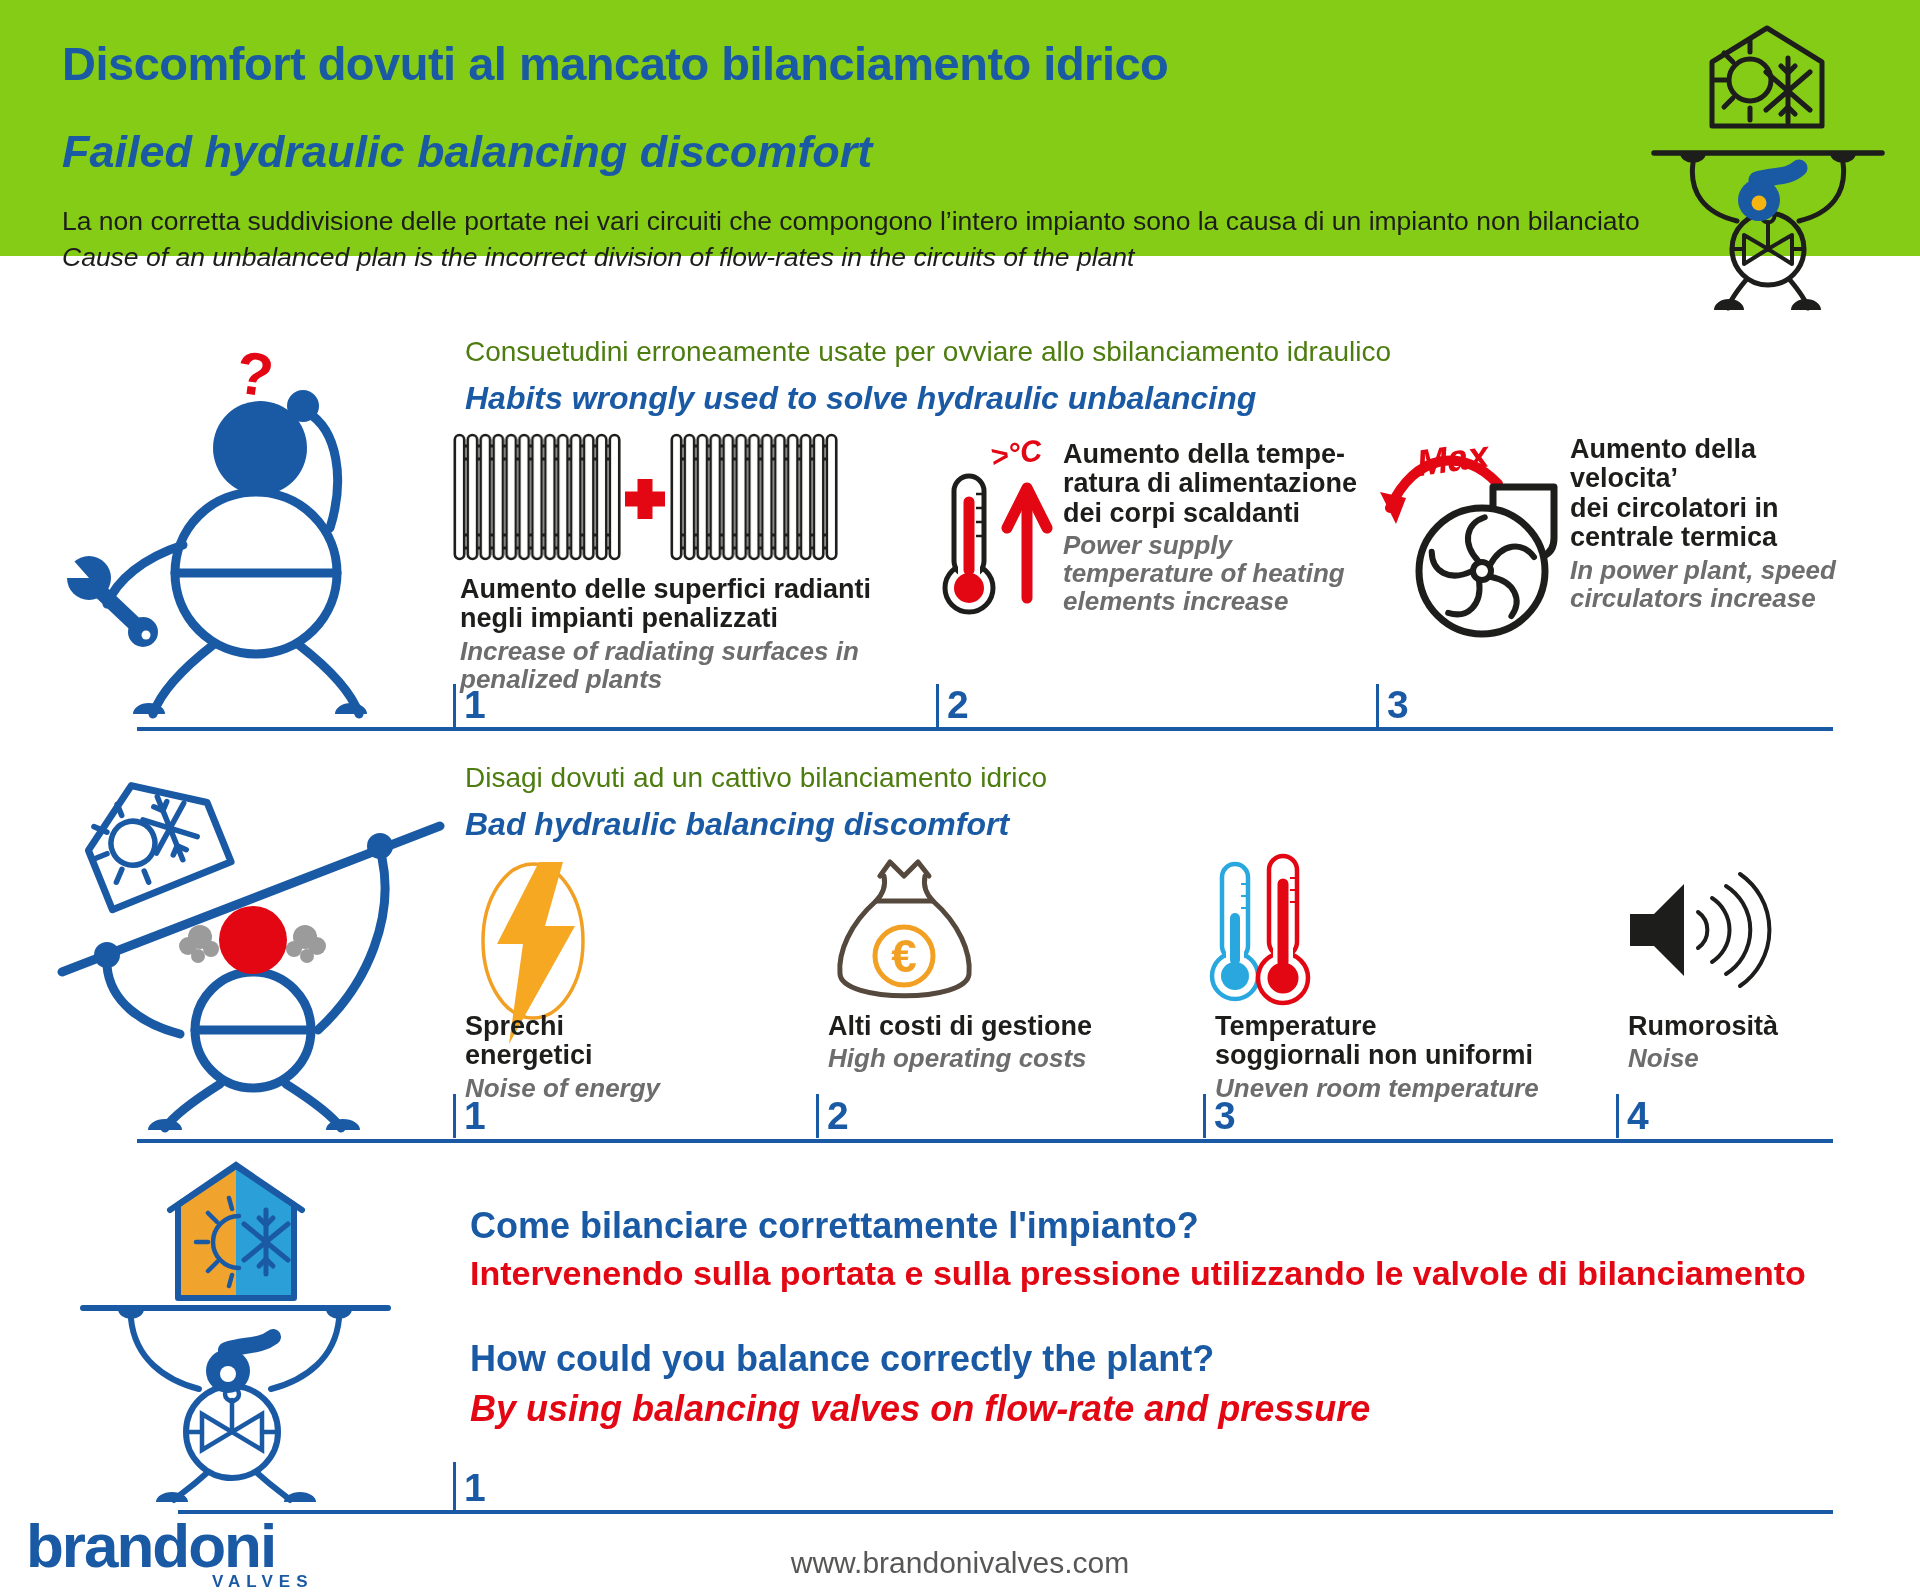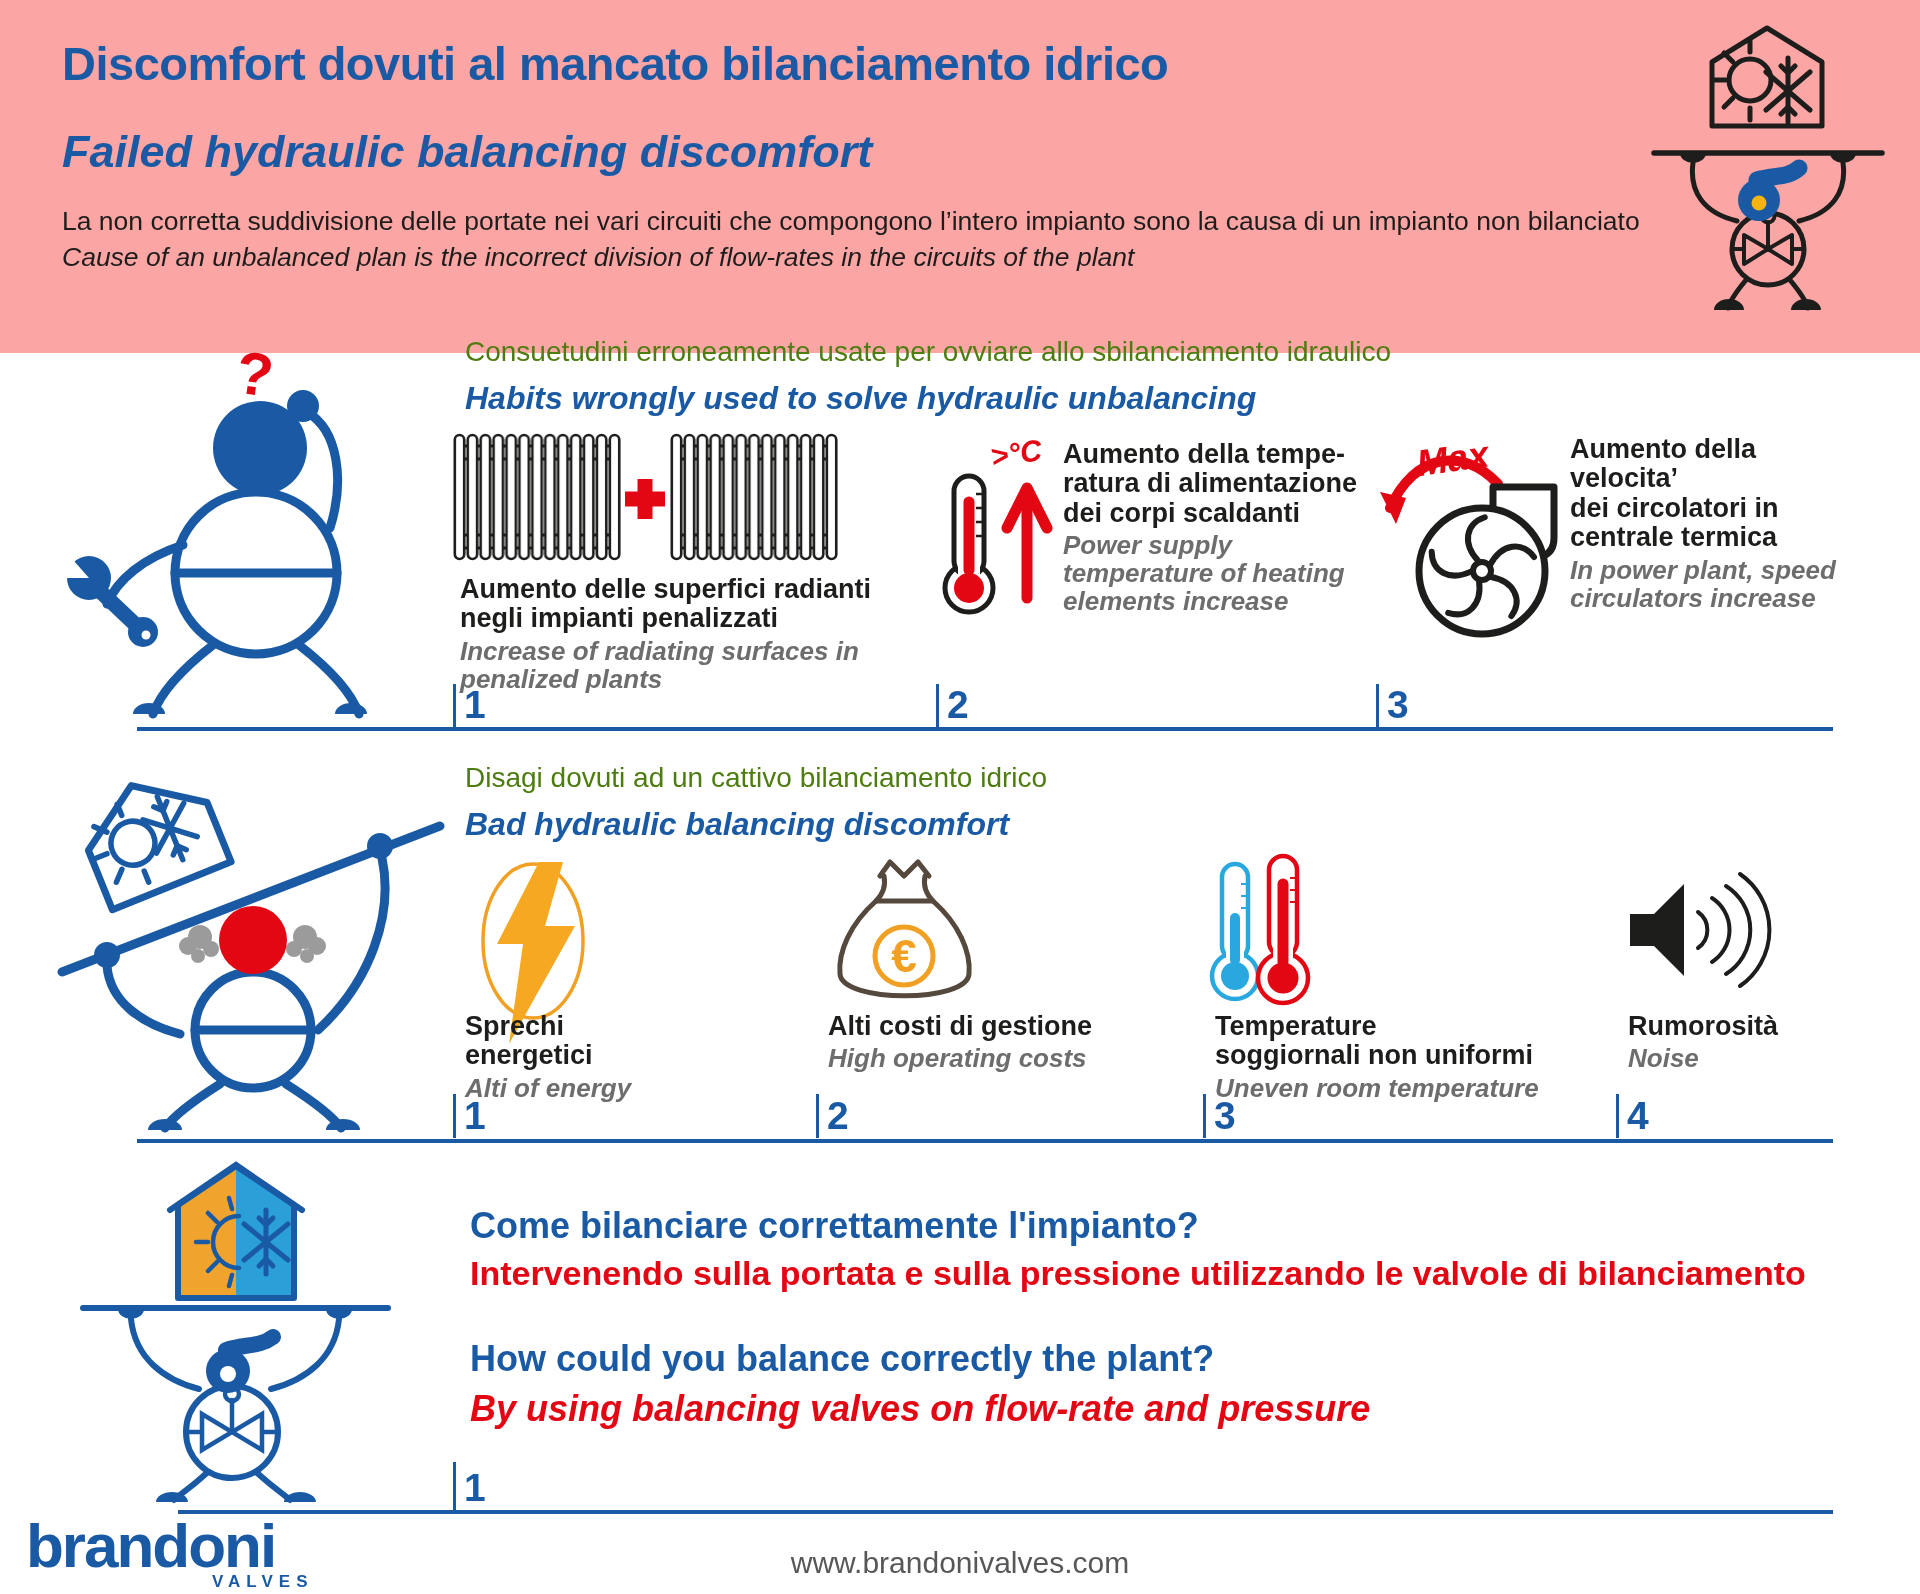--- a/index.html
+++ b/index.html
@@ -3,21 +3,21 @@
 <meta charset="utf-8">
 <style>
   html,body { margin:0; padding:0; background:#e8e8e8; }
   .canvas {
     position:relative; width:1920px; height:1594px; background:#ffffff;
     font-family:"Liberation Sans", sans-serif; overflow:hidden;
     margin:0 auto;
   }
 
   
-  .banner { position:absolute; left:0; top:0; width:1920px; height:353px; background:#fca5a5; }
+  .banner { position:absolute; left:0; top:0; width:1920px; height:256px; background:#84cc16; }
   .banner-title    { position:absolute; left:62px; top:36px;  font-size:47px; font-weight:800; color:#1A5AA5; white-space:nowrap; letter-spacing:-0.5px; }
   .banner-subtitle { position:absolute; left:62px; top:96px;  font-size:45px; font-weight:800; font-style:italic; color:#1A5AA5; white-space:nowrap;margin-top:30px; }
   .banner-desc     { position:absolute; left:62px; top:206px; font-size:26.5px; font-weight:500; color:#1d1d1b; white-space:nowrap; }
   .banner-desc.en  { top:242px; font-style:italic;text-align:right; }
 
   
   .s-title { position:absolute; font-size:28px; font-weight:400; color:#4d7c0f; white-space:nowrap; }
   .s-sub   { position:absolute; font-size:32px; font-weight:800; font-style:italic; color:#1A5AA5; white-space:nowrap; }
 
   
@@ -265,21 +265,21 @@
       <path d="M 70,42 A 22,22 0 0 1 70,78"></path>
       <path d="M 84,28 A 38,38 0 0 1 84,92"></path>
       <path d="M 98,16 A 52,52 0 0 1 98,104"></path>
       <path d="M 112,4 A 68,68 0 0 1 112,116"></path>
     </g>
   </svg>
 
   <div class="lbl" style="left:465px; top:1012px; width:330px;">
     <div class="lbl-it">Sprechi
 energetici</div>
-    <div class="lbl-en">Alti of energy</div>
+    <div class="lbl-en">Noise of energy</div>
   </div>
   <div class="lbl" style="left:828px; top:1012px; width:360px;">
     <div class="lbl-it">Alti costi di gestione</div>
     <div class="lbl-en">High operating costs</div>
   </div>
   <div class="lbl" style="left:1215px; top:1012px; width:380px;">
     <div class="lbl-it">Temperature
 soggiornali non uniformi</div>
     <div class="lbl-en">Uneven room temperature</div>
   </div>

